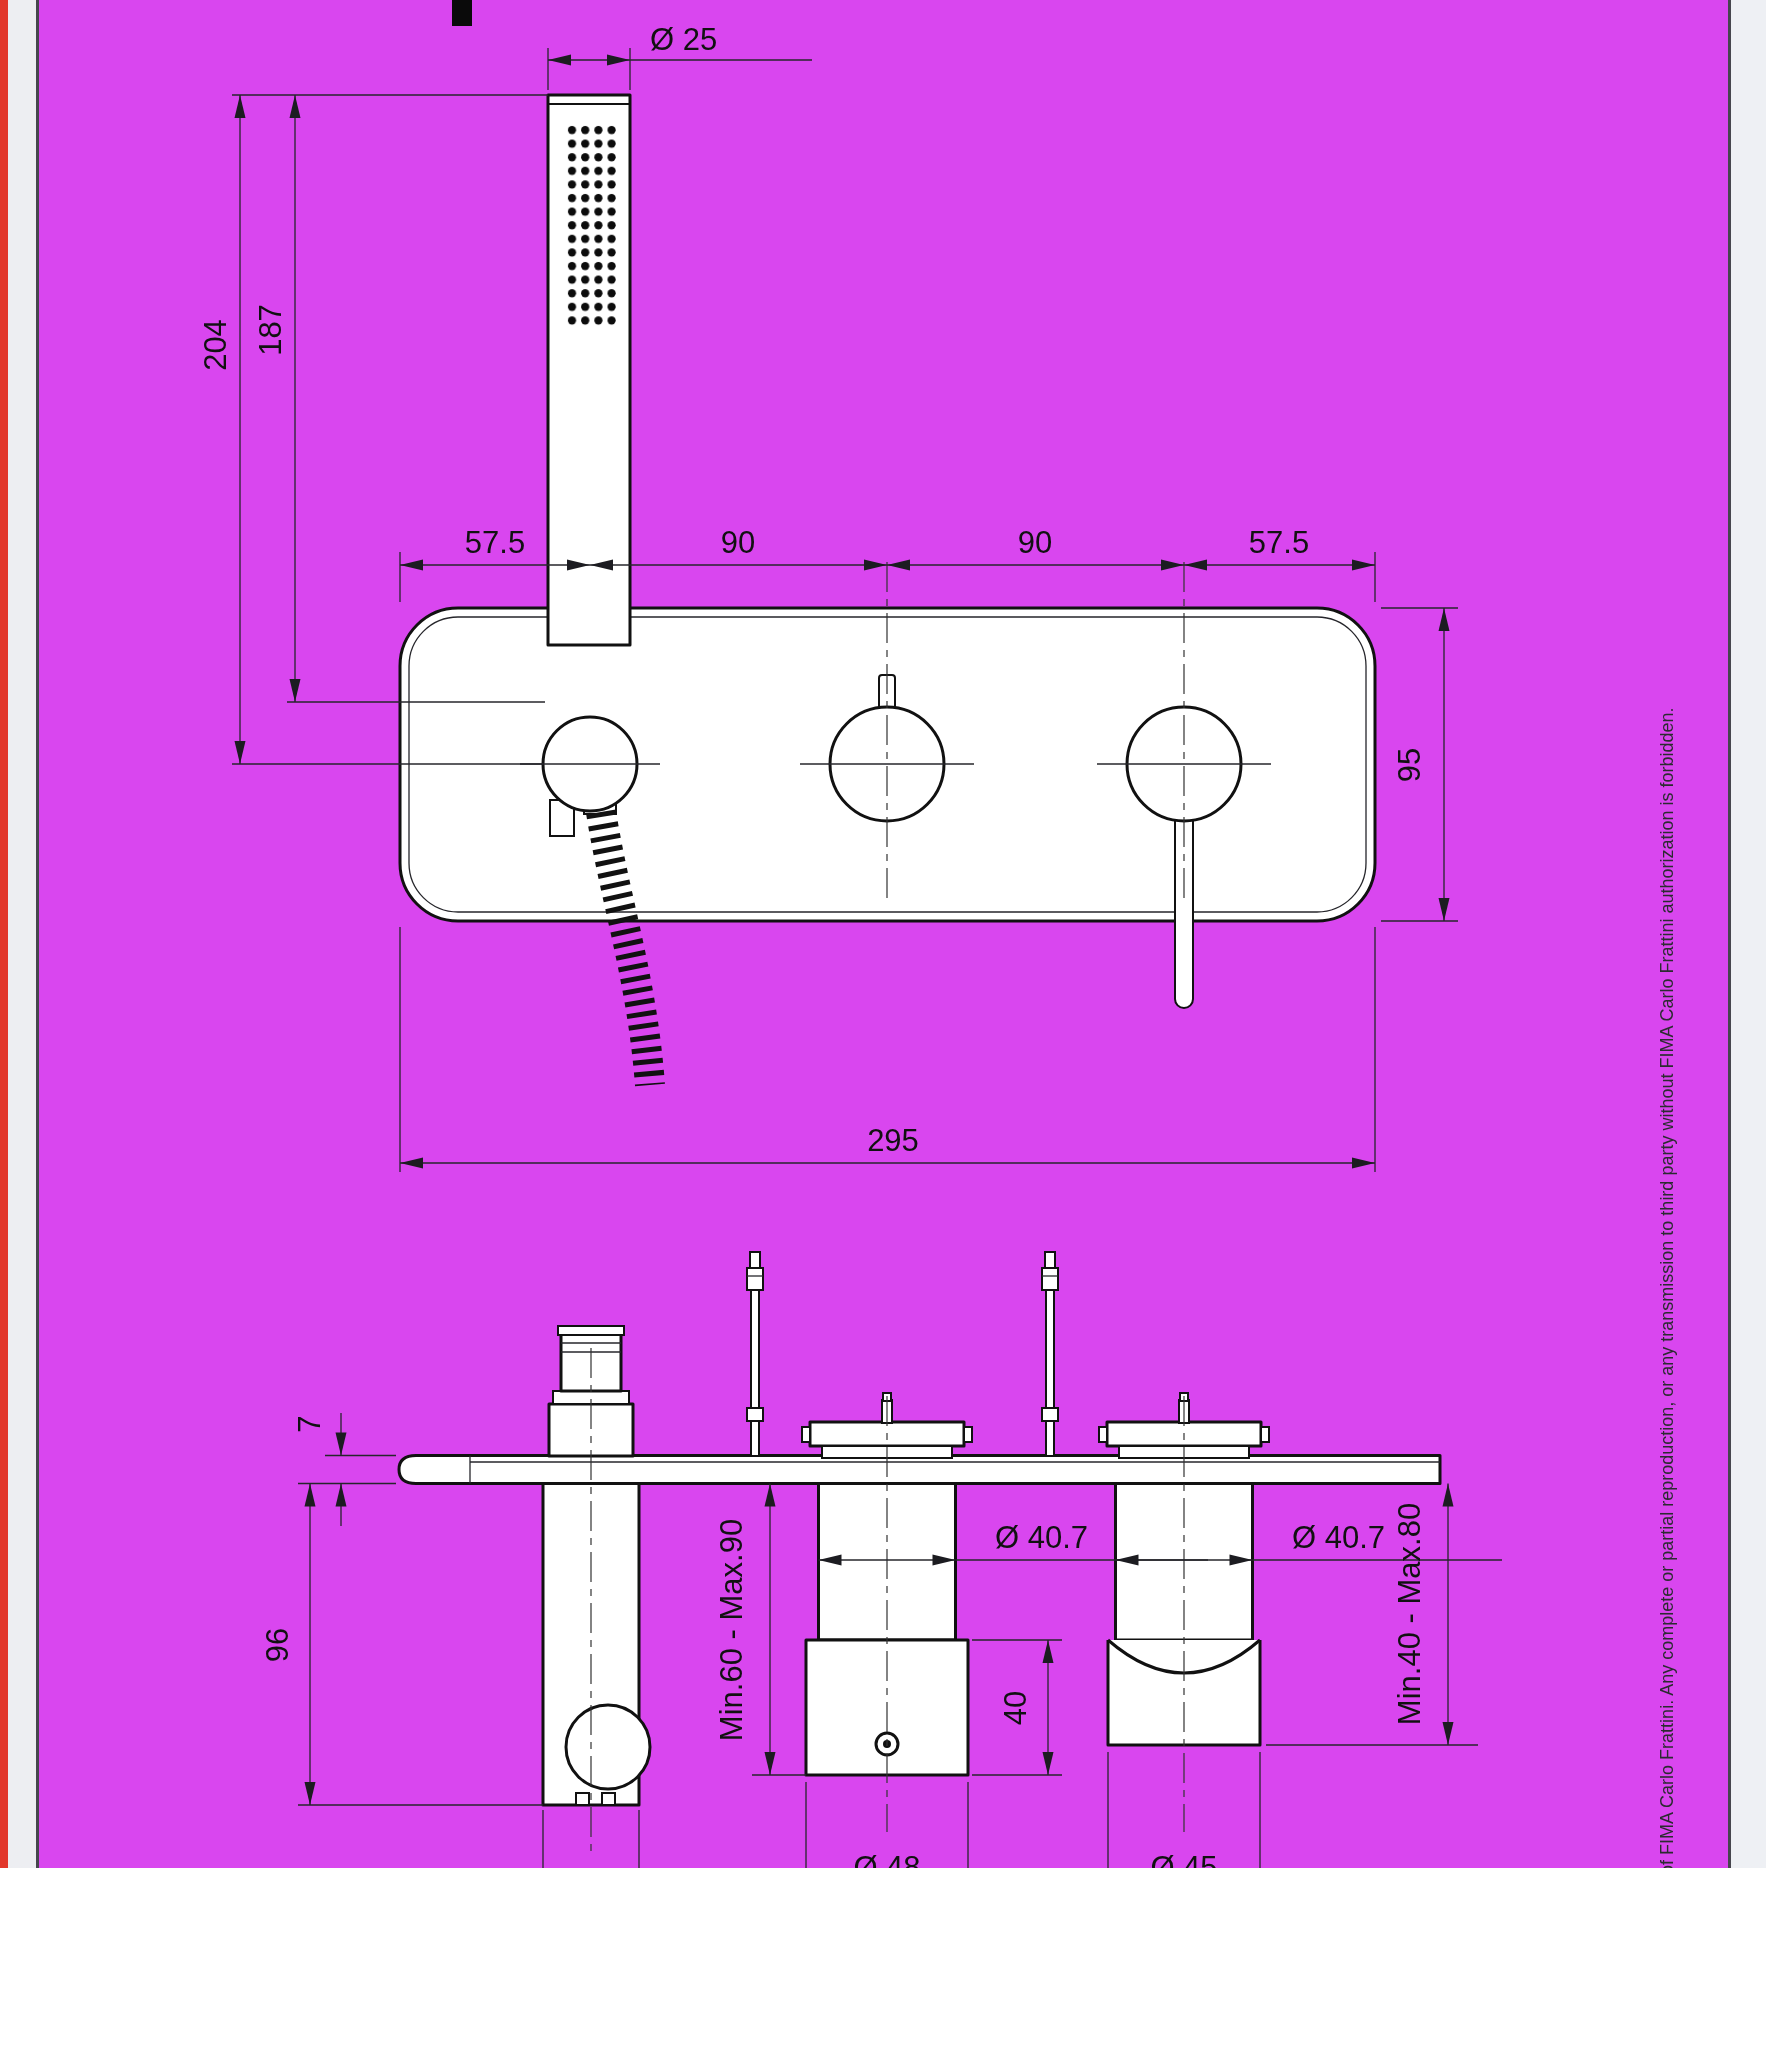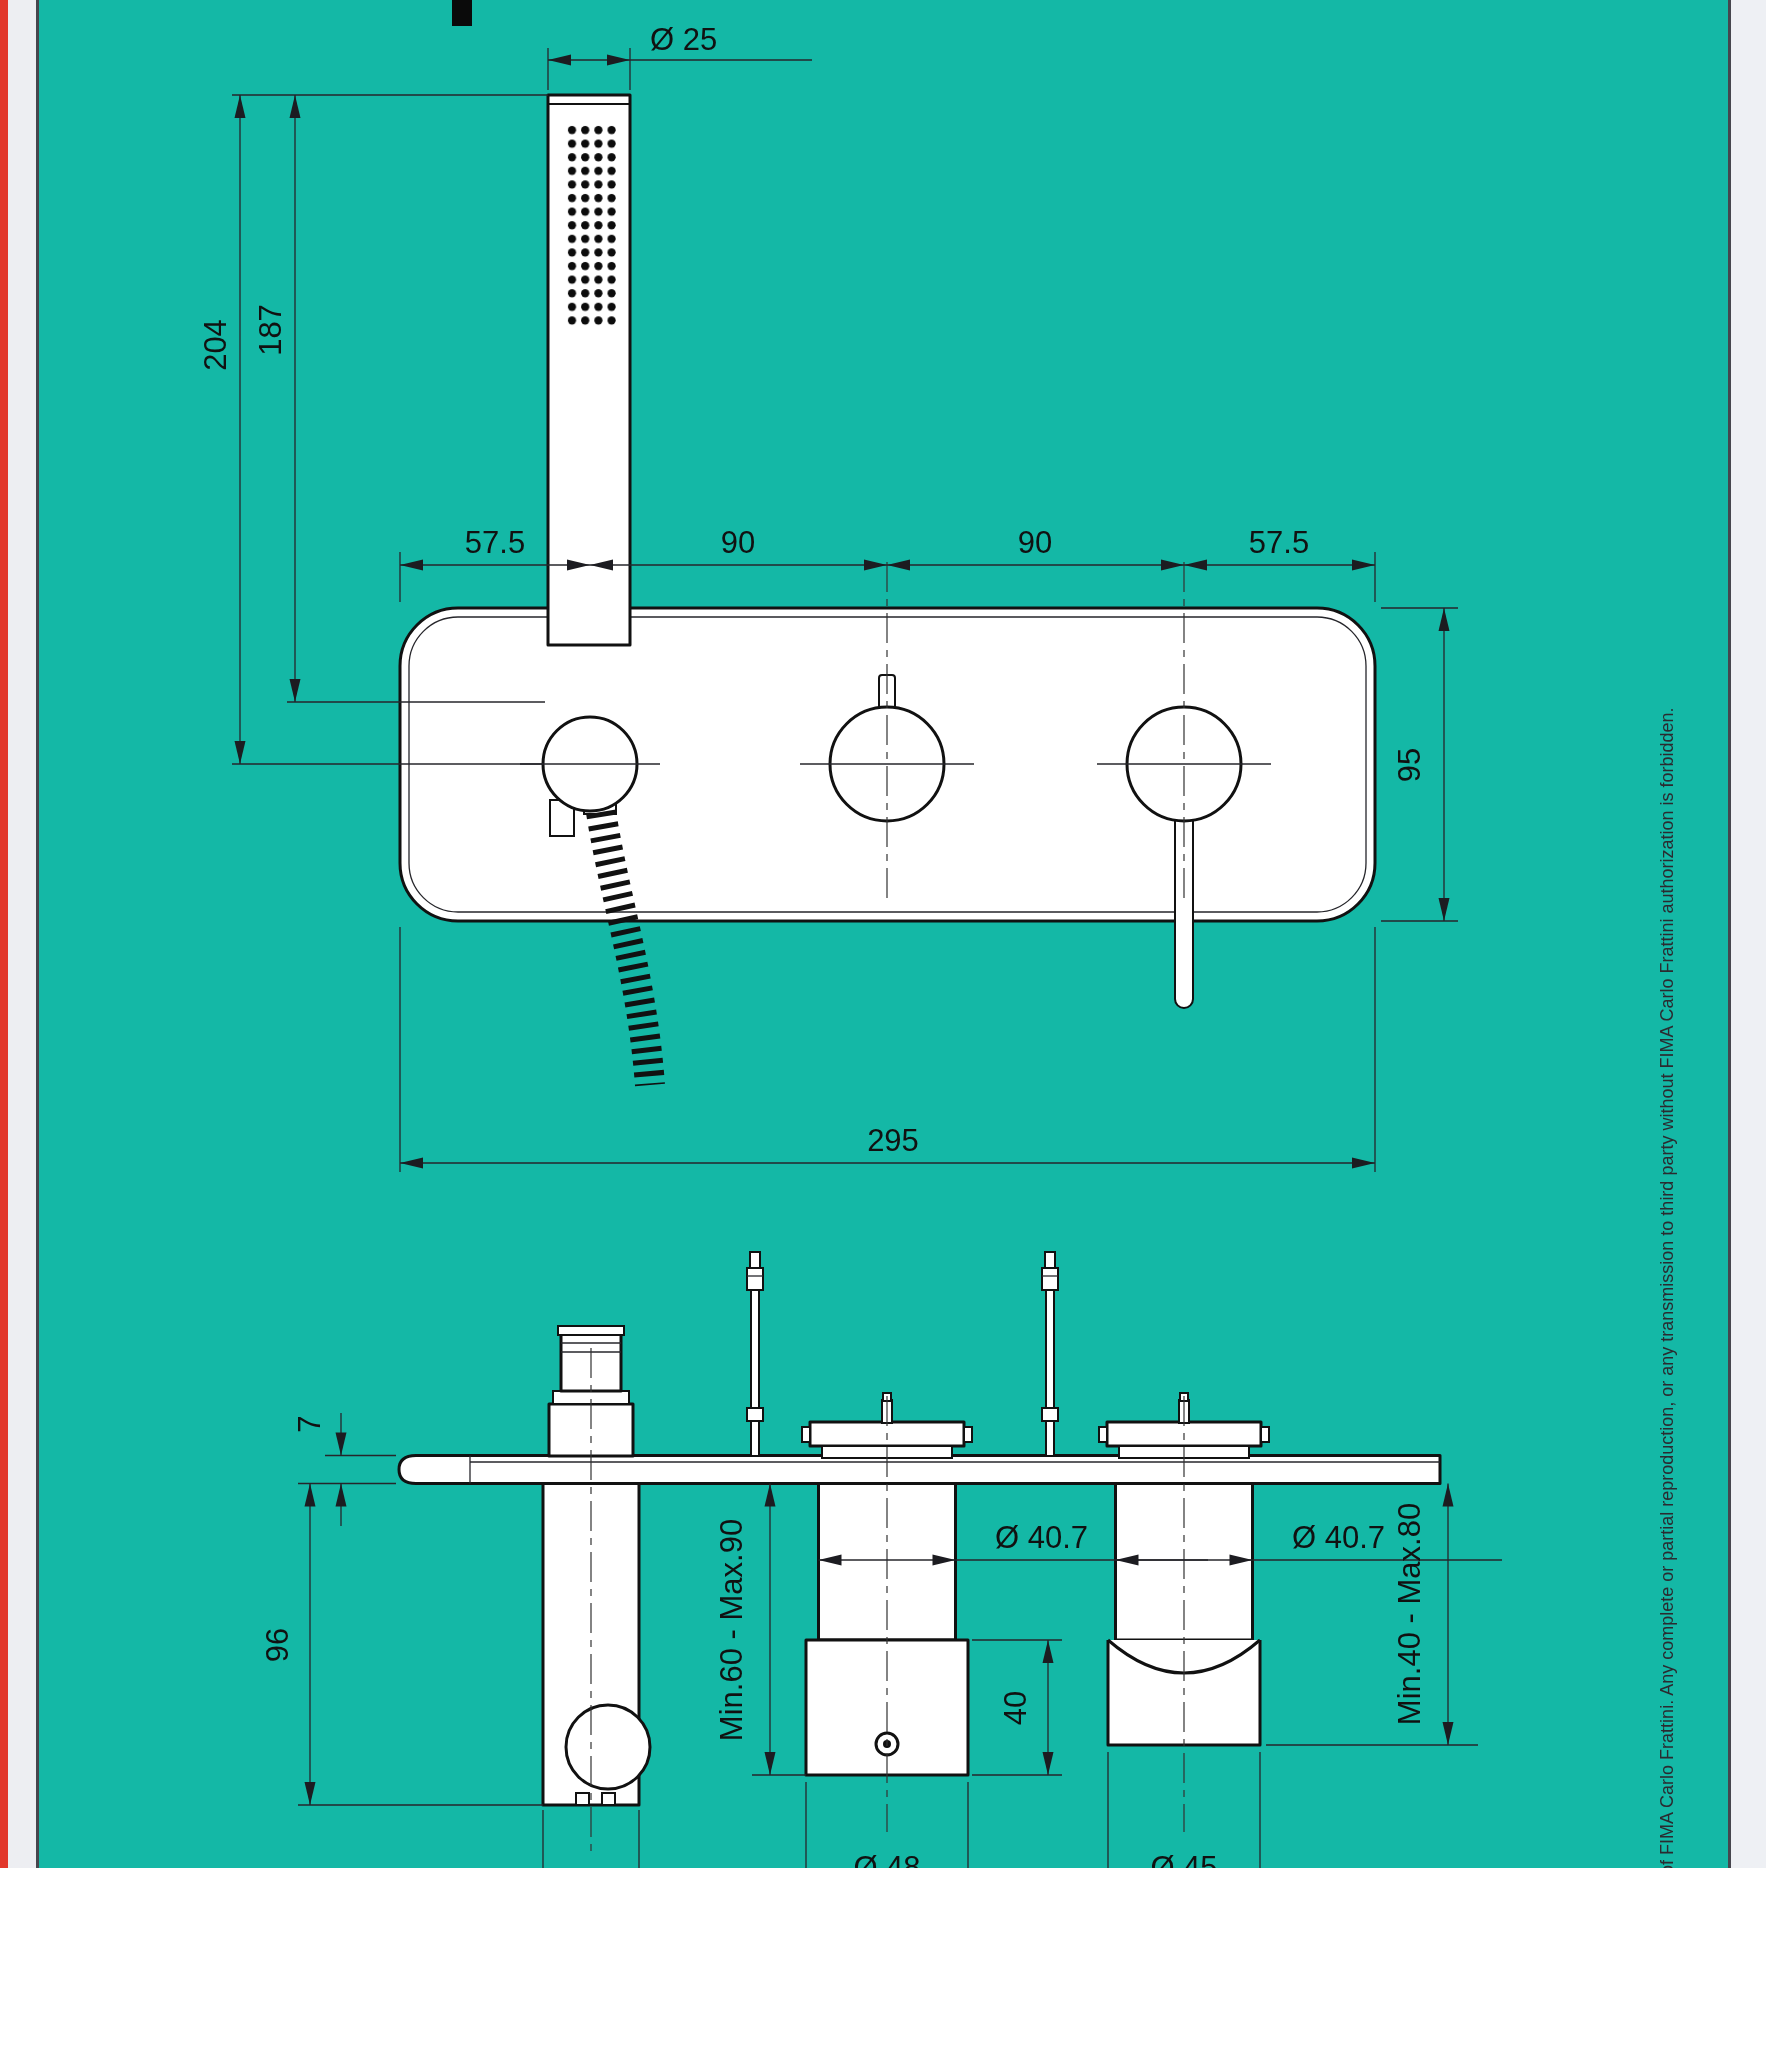--- a/index.html
+++ b/index.html
@@ -1,16 +1,16 @@
 <!DOCTYPE html>
 <html><head>
 <meta charset="utf-8">
 <style>
   html,body{margin:0;padding:0;background:#fff;}
-  .page{position:relative;width:1766px;height:1868px;background:#14b8a6;overflow:hidden;
+  .page{position:relative;width:1766px;height:1868px;background:#d946ef;overflow:hidden;
         font-family:"Liberation Sans",sans-serif;}
   .red-bar{position:absolute;left:0;top:0;width:8px;height:2048px;background:#e2362b;}
   .margin-left{position:absolute;left:8px;top:0;width:28px;height:2048px;background:#edeef2;}
   .border-left{position:absolute;left:36px;top:0;width:3px;height:2048px;background:#46464e;}
   .margin-right{position:absolute;left:1731px;top:0;width:35px;height:2048px;background:#eef0f4;}
   .border-right{position:absolute;left:1728px;top:0;width:3px;height:2048px;background:#46464e;}
   .logo-frag{position:absolute;left:452px;top:0;width:20px;height:26px;background:#0a0a0a;}
   svg{position:absolute;left:0;top:0;}
   .thick{stroke:#111;stroke-width:3;fill:none;stroke-linejoin:round;}
   .med{stroke:#111;stroke-width:2;fill:none;}

